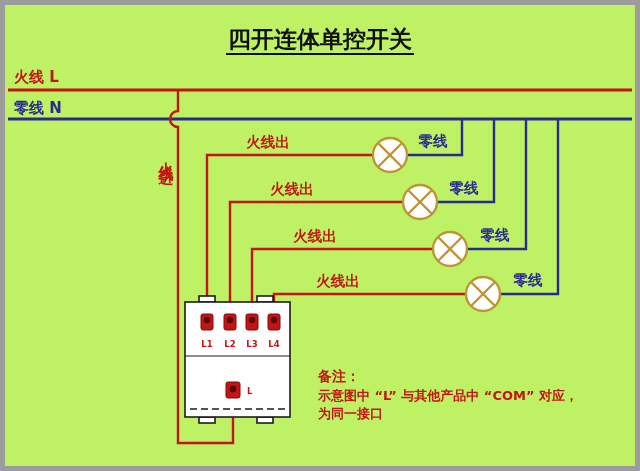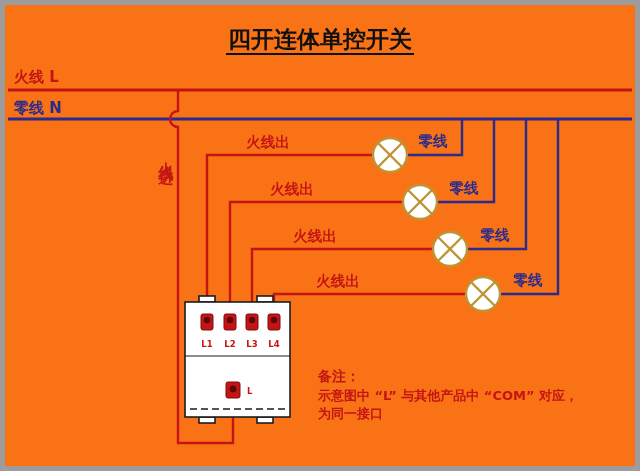--- a/index.html
+++ b/index.html
@@ -1,16 +1,16 @@
 <!DOCTYPE html>
 <html style="--live: #c41414; --neutral: #2b2b8e; --lamp: #bf9435; --frame: #9c9c9c;"><head>
 <meta charset="utf-8">
 <style>
   html,body{margin:0;padding:0;background:#ffffff;}
-  .stage{position:relative;width:640px;height:471px;background:#f97316;font-family:"DejaVu Sans",sans-serif;}
+  .stage{position:relative;width:640px;height:471px;background:#bef264;font-family:"DejaVu Sans",sans-serif;}
   svg{display:block;}
   .frame{fill:none;stroke:var(--frame);stroke-width:5;}
   .t-title{font-size:23px;font-weight:bold;fill:#101010;}
   .underline{stroke:#101010;stroke-width:2.2;}
   .t-live{fill:var(--live);font-weight:bold;font-size:15px;}
   .t-neutral{fill:var(--neutral);font-weight:bold;font-size:15px;}
   .t-out{fill:var(--live);font-weight:bold;font-size:14.5px;}
   .t-nout{fill:var(--neutral);font-weight:bold;font-size:14.5px;}
   .t-vert{writing-mode:vertical-rl;letter-spacing:4px;}
   .w-live{stroke:var(--live);stroke-width:3;fill:none;}

